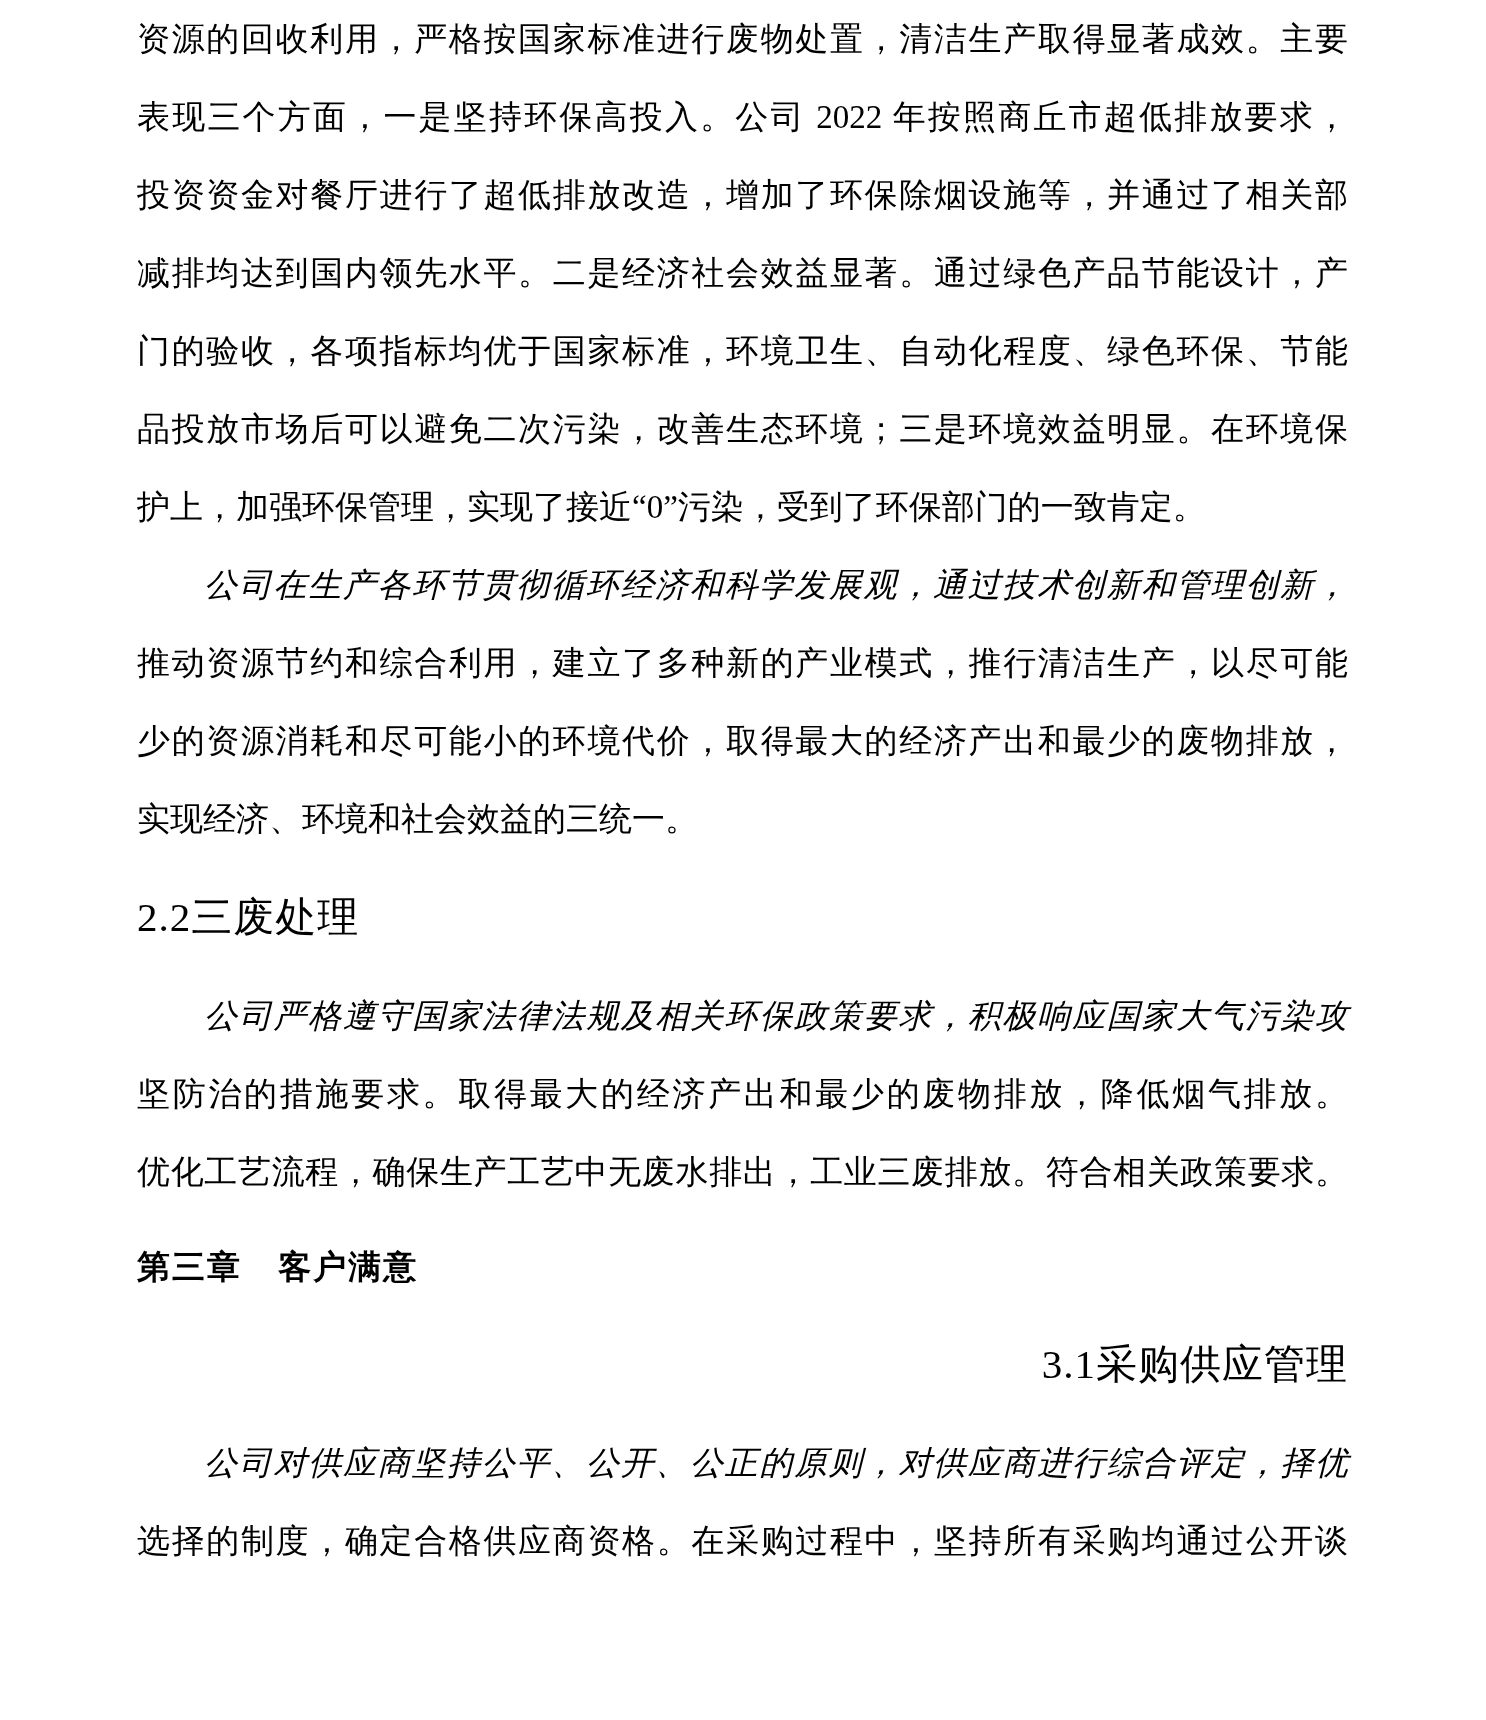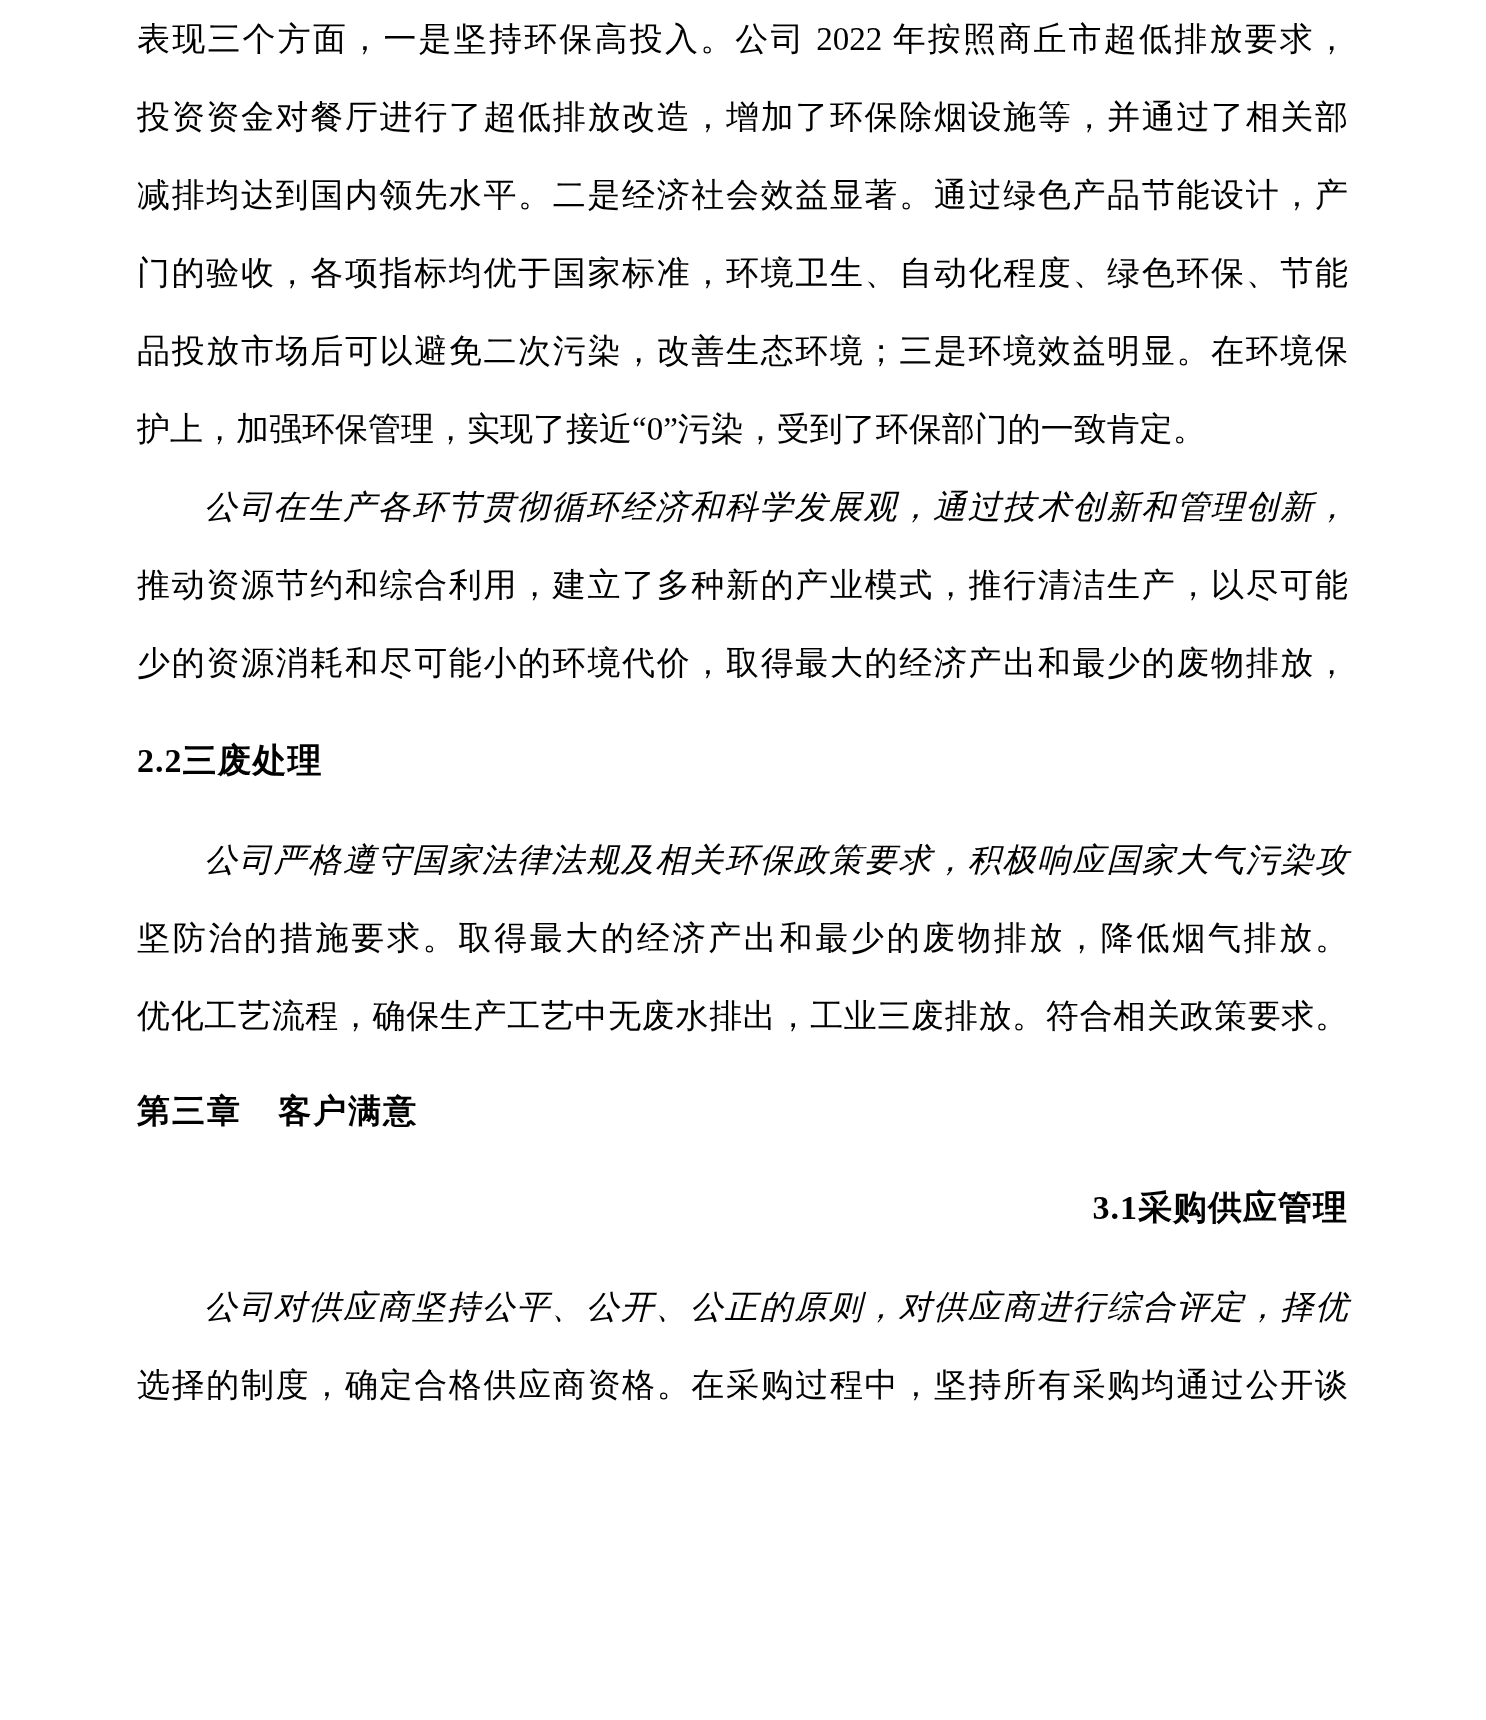--- a/index.html
+++ b/index.html
@@ -18,21 +18,21 @@
   .bline{
     font-size:33px;
     height:78px;line-height:78px;
     text-align:justify;
     text-align-last:justify;
     white-space:normal;
   }
   .bline.last{text-align-last:left;}
   .para.indent .bline:first-child{text-indent:67px;font-style:italic;}
   .h2{
-    font-size:34px;font-weight:700;
+    font-size:41px;font-weight:400;
     height:56px;line-height:56px;
     letter-spacing:1px;
   }
   .h2.h22{margin-top:31px;}
   .h2.h31{margin-top:37px;text-align:right;}
   .chapter{
     font-size:33px;font-weight:700;
     height:64px;line-height:64px;
     margin-top:24px;
     word-spacing:26px;
@@ -41,32 +41,34 @@
   .para.pd{margin-top:32px;}
   .para.pe{margin-top:32px;}
 </style>
 </head>
 <body>
 
 <div class="page">
   <div class="content">
 
     <div class="para">
+      <div class="bline">资源的回收利用，严格按国家标准进行废物处置，清洁生产取得显著成效。主要</div>
       <div class="bline">表现三个方面，一是坚持环保高投入。公司 2022 年按照商丘市超低排放要求，</div>
       <div class="bline">投资资金对餐厅进行了超低排放改造，增加了环保除烟设施等，并通过了相关部</div>
       <div class="bline">减排均达到国内领先水平。二是经济社会效益显著。通过绿色产品节能设计，产</div>
       <div class="bline">门的验收，各项指标均优于国家标准，环境卫生、自动化程度、绿色环保、节能</div>
       <div class="bline">品投放市场后可以避免二次污染，改善生态环境；三是环境效益明显。在环境保</div>
       <div class="bline last">护上，加强环保管理，实现了接近“0”污染，受到了环保部门的一致肯定。</div>
     </div>
 
     <div class="para indent">
       <div class="bline">公司在生产各环节贯彻循环经济和科学发展观，通过技术创新和管理创新，</div>
       <div class="bline">推动资源节约和综合利用，建立了多种新的产业模式，推行清洁生产，以尽可能</div>
       <div class="bline">少的资源消耗和尽可能小的环境代价，取得最大的经济产出和最少的废物排放，</div>
+      <div class="bline last">实现经济、环境和社会效益的三统一。</div>
     </div>
 
 
     <div class="h2 h22">2.2三废处理</div>
 
     <div class="para indent pd">
       <div class="bline">公司严格遵守国家法律法规及相关环保政策要求，积极响应国家大气污染攻</div>
       <div class="bline">坚防治的措施要求。取得最大的经济产出和最少的废物排放，降低烟气排放。</div>
       <div class="bline">优化工艺流程，确保生产工艺中无废水排出，工业三废排放。符合相关政策要求。</div>
     </div>

